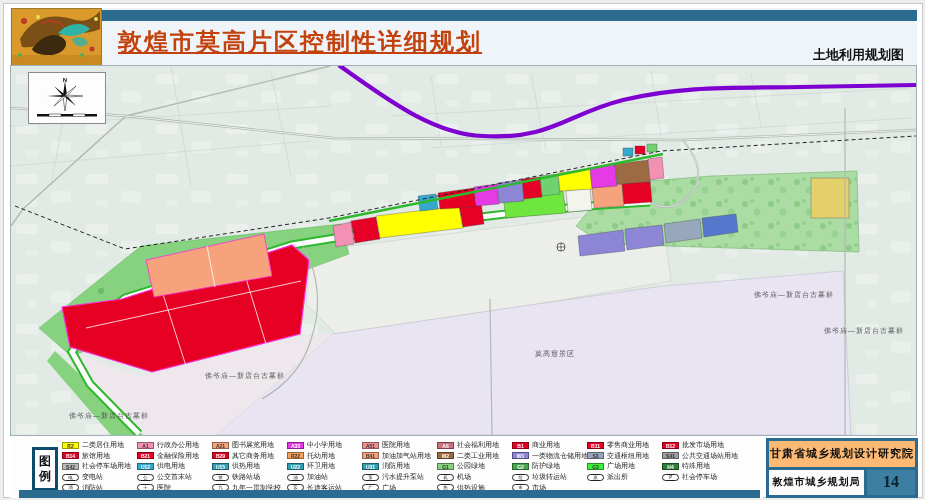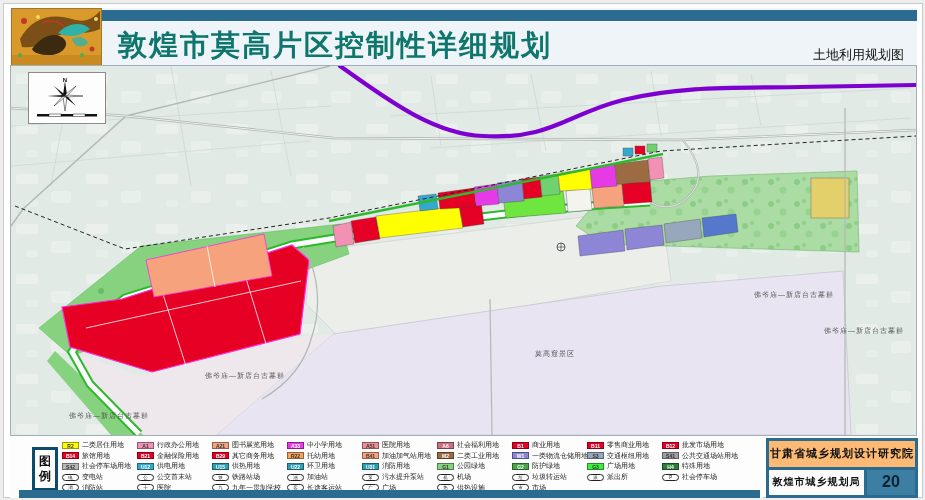--- a/index.html
+++ b/index.html
@@ -4,23 +4,23 @@
 <style>
   html,body{margin:0;padding:0;}
   body{width:925px;height:500px;position:relative;overflow:hidden;background:#efeeee;
        font-family:"Liberation Sans","DejaVu Sans",sans-serif;}
   .sheet{position:absolute;left:3px;top:3px;width:918px;height:493px;background:#ffffff;
          border:1px solid #c9c9c9;}
   
   .header-bg{position:absolute;left:6px;top:4px;width:907px;height:57px;background:#eef4f8;}
   .teal-bar{position:absolute;left:96px;top:6px;width:817px;height:11px;background:#2a6b8f;}
   .mural{position:absolute;left:7px;top:4px;width:89px;height:56px;border:1px solid #9a7a30;overflow:hidden;}
-  .page-title{position:absolute;left:114px;top:22px;font-size:29px;font-weight:bold;color:#0f766e;
-              letter-spacing:2px;white-space:nowrap;}
-  .map-type{position:absolute;right:18px;top:42px;font-size:13px;font-weight:normal;color:#111;}
+  .page-title{position:absolute;left:114px;top:22px;font-size:24px;font-weight:bold;color:#c2410c;
+              letter-spacing:2px;white-space:nowrap;text-decoration:underline;}
+  .map-type{position:absolute;right:18px;top:42px;font-size:13px;font-weight:bold;color:#111;}
   
   .map{position:absolute;left:6px;top:61px;width:905px;height:369px;background:#e2eae5;
        border:1px solid #9fb0ba;overflow:hidden;}
   .map svg.base{position:absolute;left:0;top:0;}
   .compass{position:absolute;left:17px;top:6px;width:76px;height:50px;background:#fdfdfd;
            border:1px solid #8a8a8a;}
   .map-label{position:absolute;transform:translate(-50%,-50%);font-size:7px;color:#555;
              white-space:nowrap;letter-spacing:1px;}
   
   .legend{position:absolute;left:6px;top:432px;width:753px;height:62px;background:#fdfdfd;}
@@ -36,21 +36,21 @@
   .badge{width:17px;height:7px;flex:none;border:1px solid #222;border-radius:4px;background:#fff;
          box-sizing:border-box;display:flex;align-items:center;justify-content:center;}
   .badge .g{font-size:5px;line-height:5px;color:#111;transform:scale(.9);}
   .lg-label{font-size:7px;color:#222;white-space:nowrap;}
   .bottom-bar{position:absolute;left:15px;top:486px;width:741px;height:8px;background:#2a6b8f;}
   
   .footer{position:absolute;left:762px;top:434px;width:152px;height:60px;background:#2a6b8f;
           padding:3px;box-sizing:border-box;display:flex;flex-direction:column;gap:3px;}
   .f-row1{background:#fdba74;flex:1;display:flex;align-items:center;justify-content:center;
           font-size:11px;font-weight:bold;color:#111;letter-spacing:1px;white-space:nowrap;}
-  .f-row2{flex:1;display:flex;gap:3px;}
+  .f-row2{flex:1;display:flex;gap:3px;font-family:Liberation Serif, serif;}
   .f-bureau{background:#fbfbfb;flex:1;display:flex;align-items:center;justify-content:center;
             font-size:10px;font-weight:bold;color:#111;letter-spacing:1px;white-space:nowrap;}
   .f-page{width:48px;background:#3d7fa3;display:flex;align-items:center;justify-content:center;
           font-size:16px;font-weight:bold;color:#0b2230;}
 </style>
 </head>
 <body>
 
 <div class="sheet">
 
@@ -452,17 +452,17 @@
           </div>
         </div>
       </div>
   </div>
   <div class="bottom-bar"></div>
 
   <div class="footer">
     <div class="f-row1">甘肃省城乡规划设计研究院</div>
     <div class="f-row2">
       <div class="f-bureau">敦煌市城乡规划局</div>
-      <div class="f-page">20</div>
+      <div class="f-page">14</div>
     </div>
   </div>
 
 </div>
 
 </body></html>

